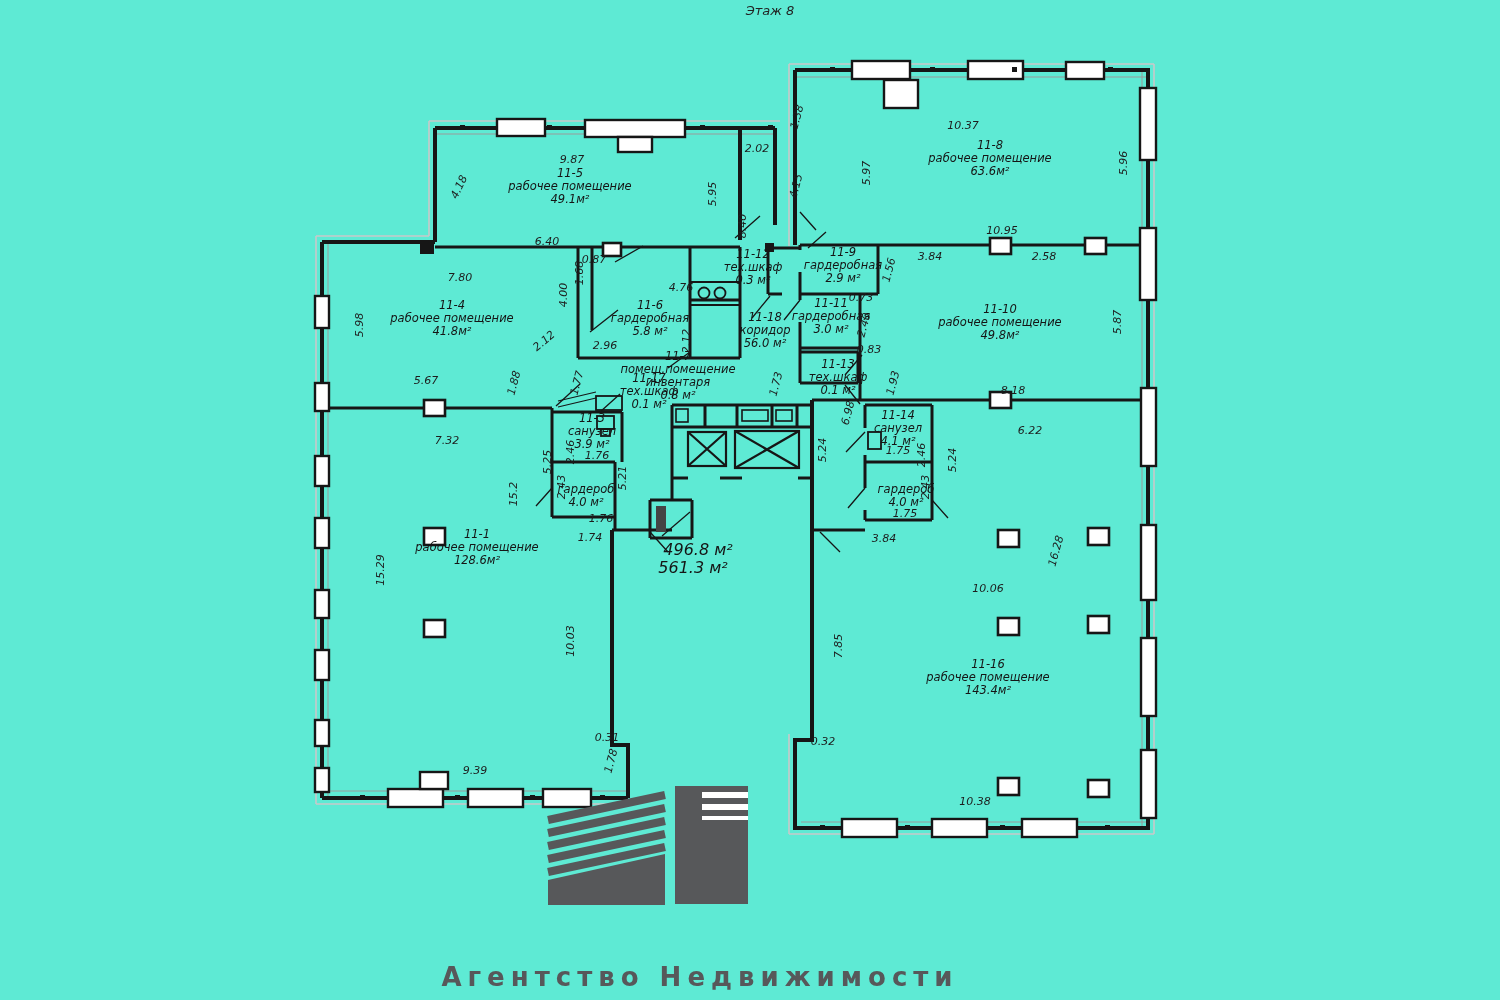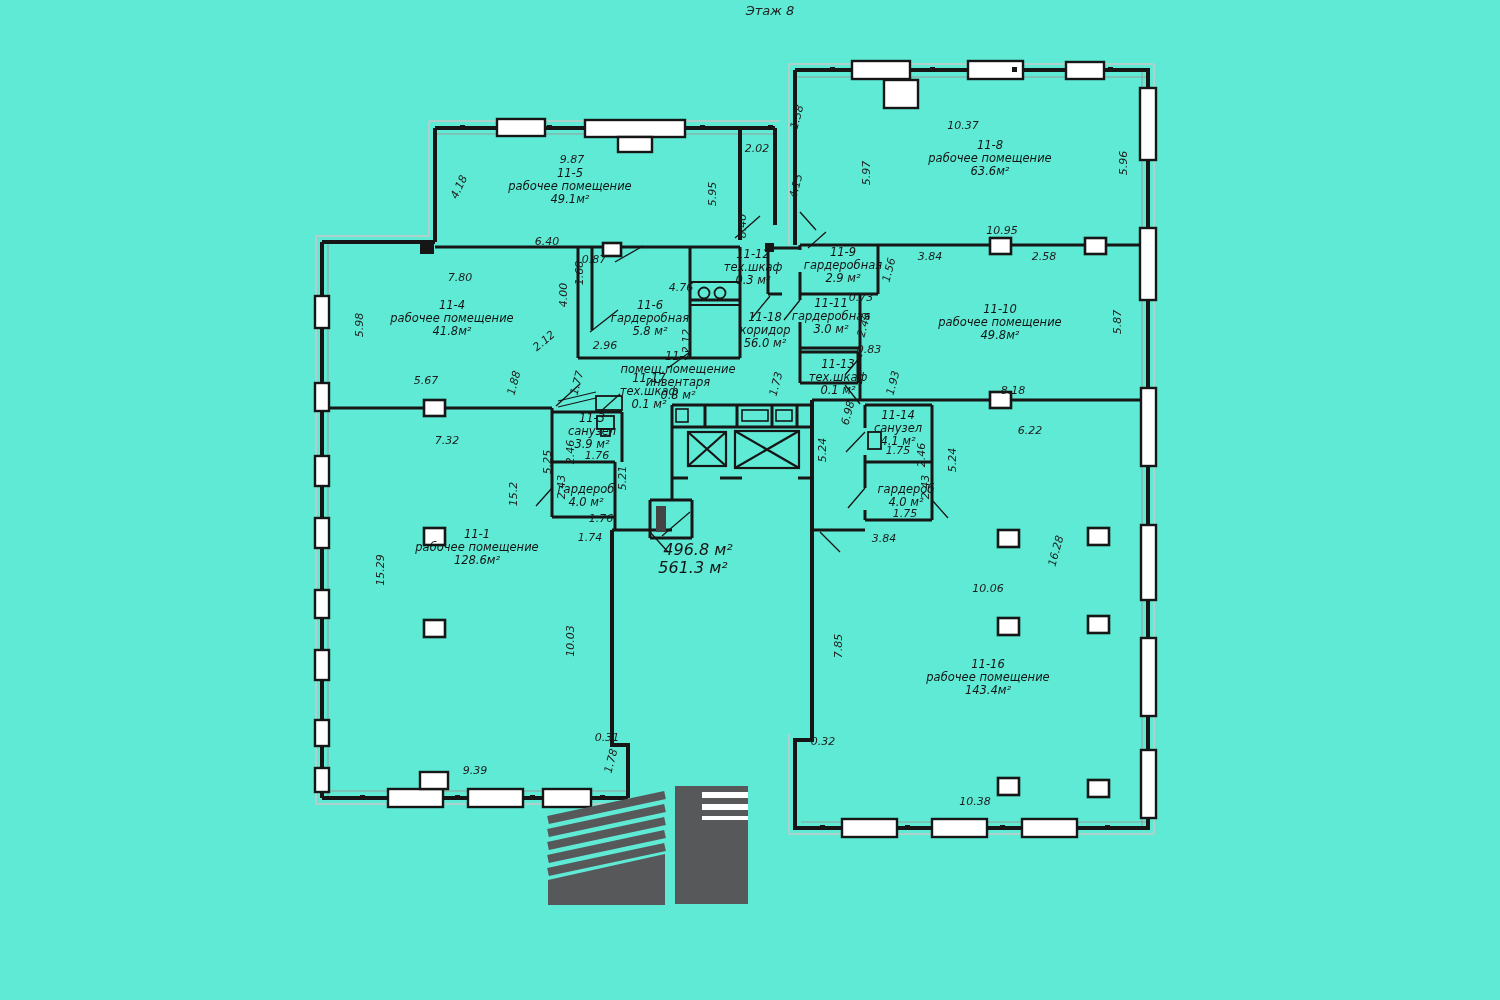--- a/index.html
+++ b/index.html
@@ -333,13 +333,14 @@
       <div class="dim" style="left: 838px; top: 646px; transform: translate(-50%, -50%) rotate(-90deg);">7.85</div>
       <div class="dim" style="left: 607px; top: 737px; transform: translate(-50%, -50%) rotate(0deg);">0.31</div>
       <div class="dim" style="left: 611px; top: 761px; transform: translate(-50%, -50%) rotate(-75deg);">1.78</div>
       <div class="dim" style="left: 823px; top: 741px; transform: translate(-50%, -50%) rotate(0deg);">0.32</div>
       <div class="dim" style="left: 475px; top: 770px; transform: translate(-50%, -50%) rotate(0deg);">9.39</div>
       <div class="dim" style="left: 975px; top: 801px; transform: translate(-50%, -50%) rotate(0deg);">10.38</div>
       <div class="total" style="left: 698px; top: 549px;">496.8 м²</div>
       <div class="total" style="left: 693px; top: 567px;">561.3 м²</div>
     </div>
 
+  <div class="logo-sub">Агентство Недвижимости</div>
 </div>
 
 </body></html>

